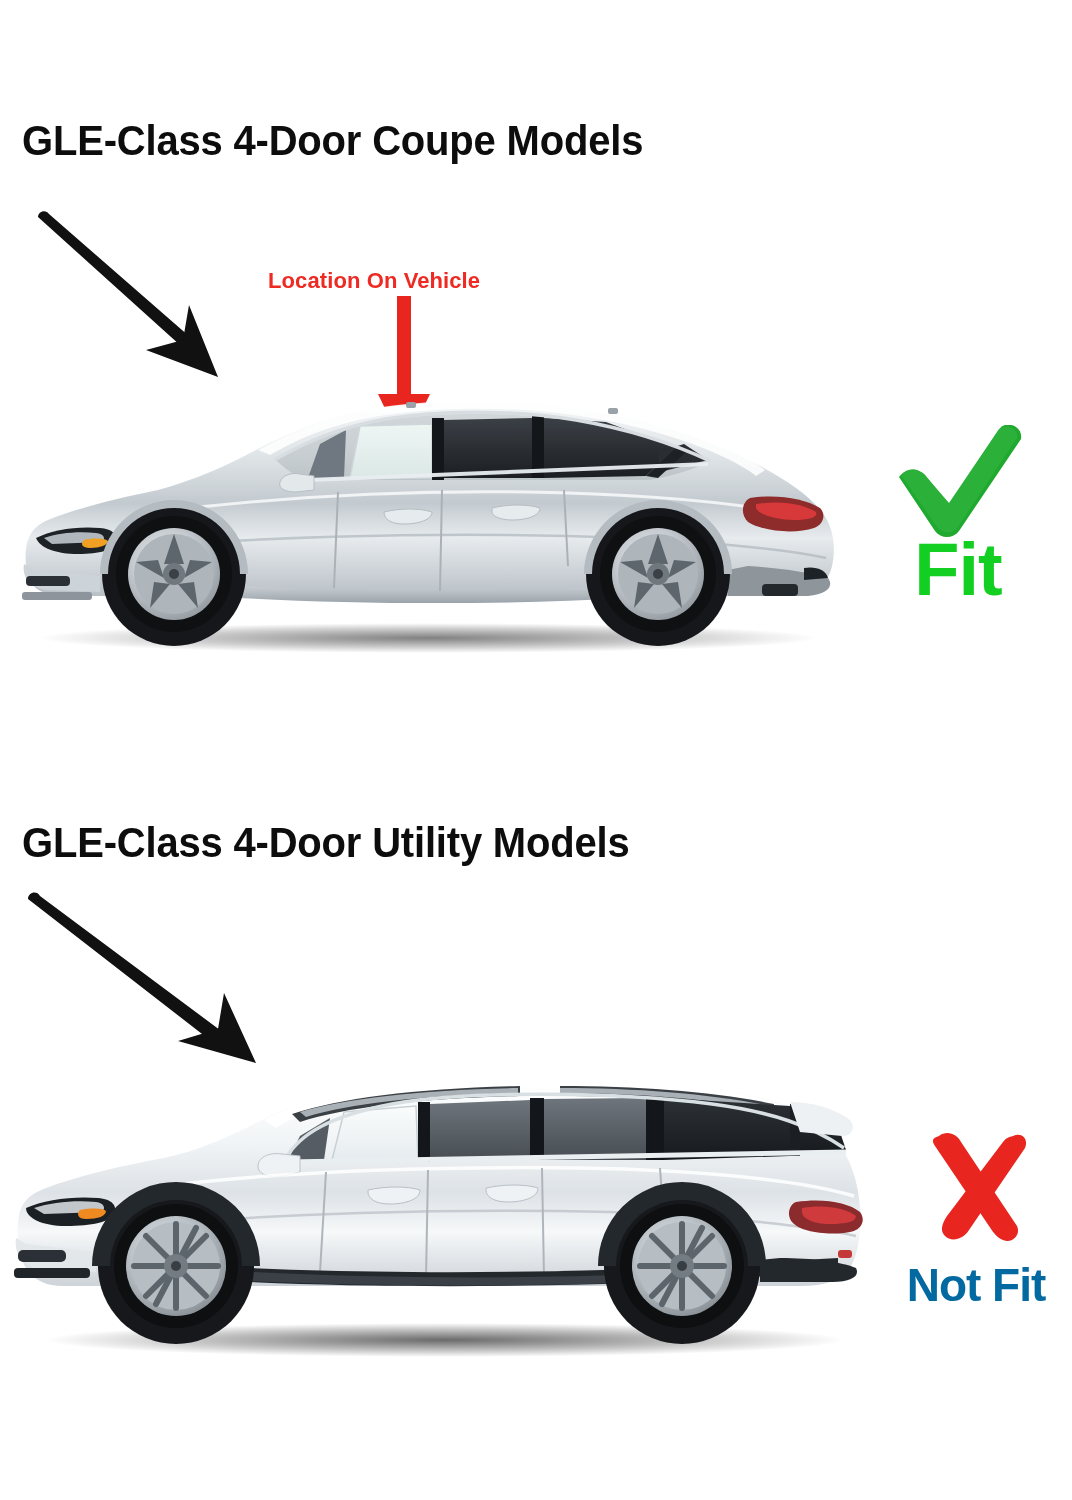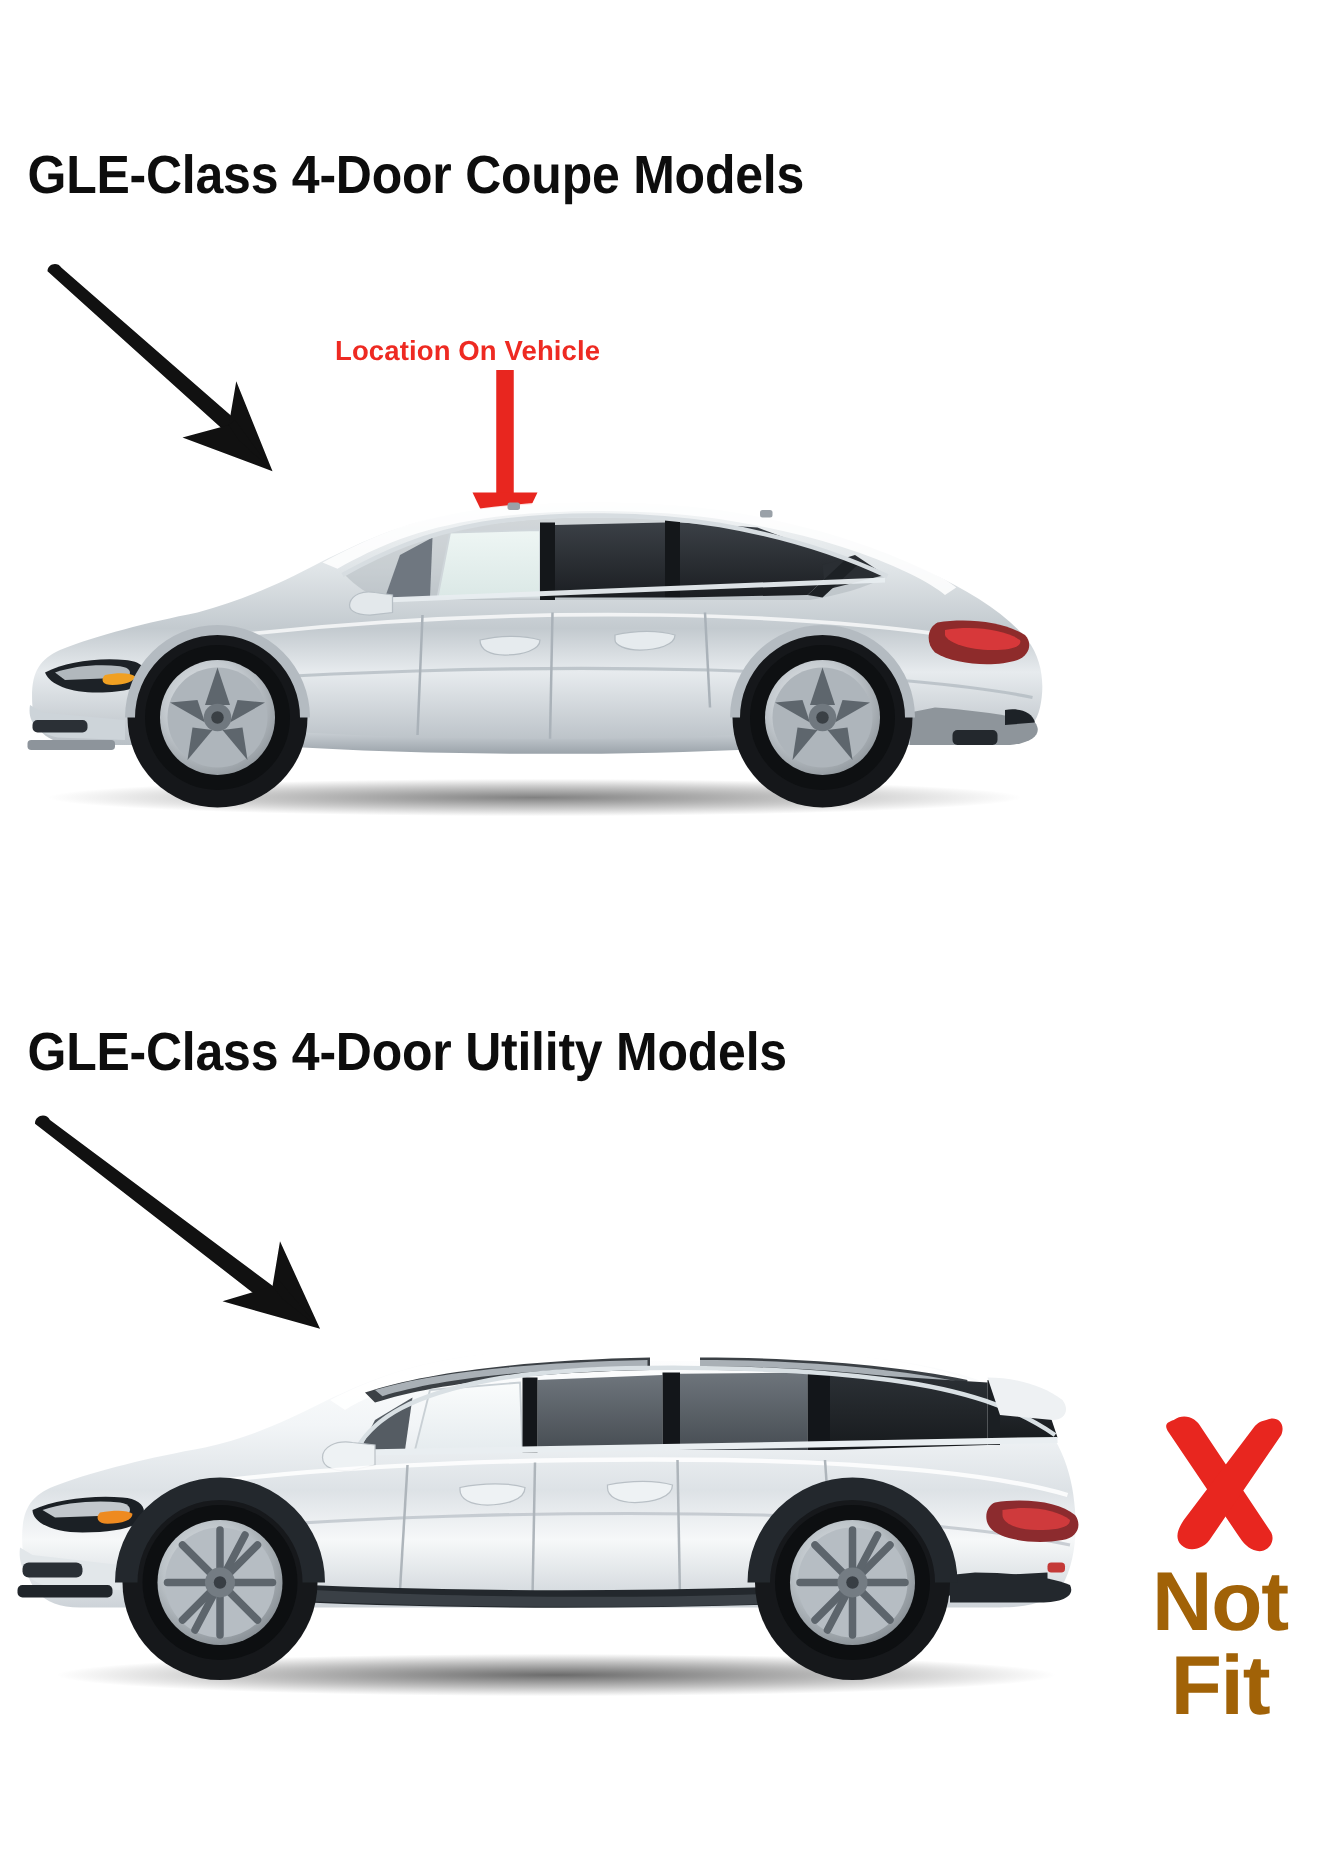--- a/index.html
+++ b/index.html
@@ -59,21 +59,21 @@
   .verdict-text {
     font-family: "Liberation Sans", sans-serif;
     font-weight: 700;
     font-size: 74px;
     letter-spacing: -1px;
     display: block;
   }
   #verdict-fit { left: 858px; top: 425px; width: 200px; }
   #verdict-fit .verdict-text { color: #12cf22; margin-top: -4px; }
   #verdict-notfit { left: 880px; top: 1130px; width: 192px; }
-  #verdict-notfit .verdict-text { color: #a16207; font-size: 67px; margin-top: 0; }
+  #verdict-notfit .verdict-text { color: #0369a1; font-size: 46px; margin-top: 14px; }
 
   .mark-svg { display: block; margin: 0 auto; }
 
   
   .vehicle-stage { position: absolute; }
   #stage-coupe { left: 8px; top: 352px; width: 840px; height: 310px; }
   #stage-utility { left: 0px; top: 1010px; width: 890px; height: 355px; }
   .vehicle-svg { display: block; width: 100%; height: 100%; }
 
   
@@ -247,20 +247,27 @@
         </g>
         <circle cx="650" cy="222" r="11" fill="#70787f"></circle>
         <circle cx="650" cy="222" r="5" fill="#3a4045"></circle>
       </g>
 
       <path d="M92,222 A74,74 0 0 1 240,222 L232,222 A66,66 0 0 0 100,222 Z" fill="#b4bbc1"></path>
       <path d="M576,222 A74,74 0 0 1 724,222 L716,222 A66,66 0 0 0 584,222 Z" fill="#b4bbc1"></path>
     </svg>
   </div>
 
+  <div class="verdict" id="verdict-fit">
+    <svg class="mark-svg" width="150" height="112" viewBox="0 0 150 112" aria-hidden="true">
+      <path d="M16,52 C22,44 34,42 42,50 L66,80 L118,2 C126,-4 140,2 138,14 L76,106 C70,114 58,114 52,106 Z" fill="#1fa92e"></path>
+      <path d="M18,50 C24,43 33,42 41,49 L66,78 L116,4 C124,-2 136,3 134,13 L75,102 C70,109 60,109 54,102 Z" fill="#2bb03a"></path>
+    </svg>
+    <span class="verdict-text">Fit</span>
+  </div>
 
   <div class="section-title" id="title-utility">GLE-Class 4-Door Utility Models</div>
 
   <div class="arrow-layer" id="arrow-utility-black">
     <svg viewBox="0 0 262 200" width="262" height="200" aria-hidden="true">
       <path d="M10,14 C10,7 19,5 22,11 L214,154 L206,166 Z" fill="#111111"></path>
       <path d="M238,178 L206,108 L200,144 L160,156 Z" fill="#111111"></path>
       <path d="M238,178 L208,154 L200,144 L205,139 Z" fill="#111111"></path>
     </svg>
   </div>

